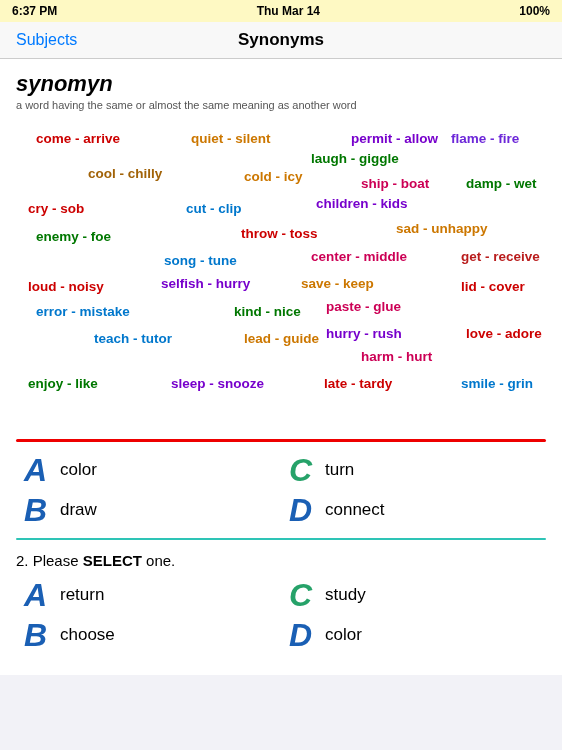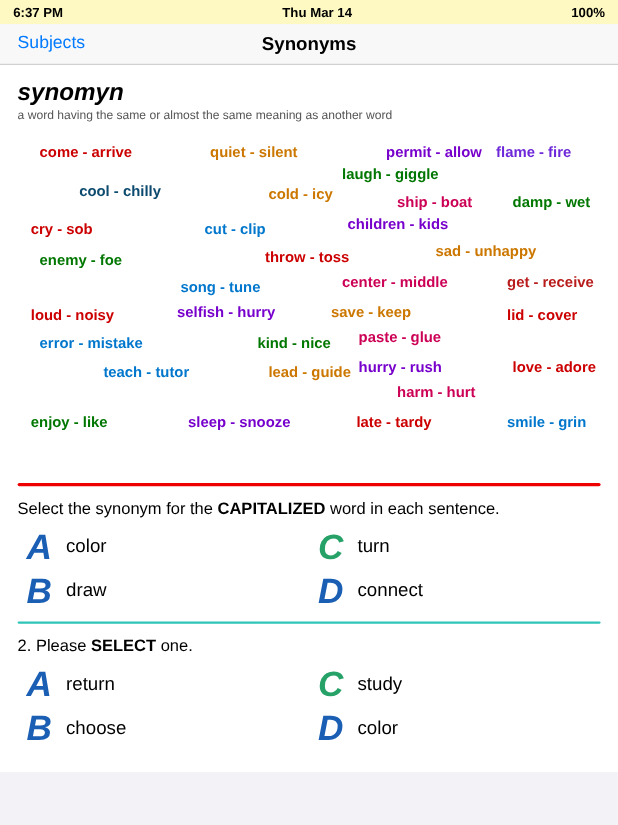--- a/index.html
+++ b/index.html
@@ -142,21 +142,21 @@
 <div class="content">
   <div class="word-title">synomyn</div>
   <div class="word-def">a word having the same or almost the same meaning as another word</div>
 
   <div class="synonym-cloud" id="synonym-cloud">
       <span class="syn-word" style="color: rgb(204, 0, 0); left: 20px; top: 10px;">come - arrive</span>
       <span class="syn-word" style="color: rgb(204, 119, 0); left: 175px; top: 10px;">quiet - silent</span>
       <span class="syn-word" style="color: rgb(119, 0, 204); left: 335px; top: 10px;">permit - allow</span>
       <span class="syn-word" style="color: rgb(0, 119, 0); left: 295px; top: 30px;">laugh - giggle</span>
       <span class="syn-word" style="color: #6d28d9; left: 435px; top: 10px;">flame - fire</span>
-      <span class="syn-word" style="color: #0c4a6e; left: 56px; top: 45px; text-align: right;">cool - chilly</span>
+      <span class="syn-word" style="color: #a16207; left: 72px; top: 45px; text-align: right;">cool - chilly</span>
       <span class="syn-word" style="color: rgb(204, 119, 0); left: 228px; top: 48px;">cold - icy</span>
       <span class="syn-word" style="color: rgb(204, 0, 85); left: 345px; top: 55px;">ship - boat</span>
       <span class="syn-word" style="color: rgb(0, 119, 0); left: 450px; top: 55px;">damp - wet</span>
       <span class="syn-word" style="color: rgb(204, 0, 0); left: 12px; top: 80px;">cry - sob</span>
       <span class="syn-word" style="color: rgb(0, 119, 204); left: 170px; top: 80px;">cut - clip</span>
       <span class="syn-word" style="color: rgb(119, 0, 204); left: 300px; top: 75px;">children - kids</span>
       <span class="syn-word" style="color: rgb(0, 119, 0); left: 20px; top: 108px;">enemy - foe</span>
       <span class="syn-word" style="color: rgb(204, 0, 0); left: 225px; top: 105px; text-align: right;">throw - toss</span>
       <span class="syn-word" style="color: rgb(204, 119, 0); left: 380px; top: 100px;">sad - unhappy</span>
       <span class="syn-word" style="color: rgb(0, 119, 204); left: 148px; top: 132px;">song - tune</span>
@@ -175,23 +175,20 @@
       <span class="syn-word" style="color: rgb(204, 119, 0); left: 228px; top: 210px;">lead - guide</span>
       <span class="syn-word" style="color: rgb(204, 0, 85); left: 345px; top: 228px;">harm - hurt</span>
       <span class="syn-word" style="color: rgb(0, 119, 0); left: 12px; top: 255px;">enjoy - like</span>
       <span class="syn-word" style="color: rgb(119, 0, 204); left: 155px; top: 255px;">sleep - snooze</span>
       <span class="syn-word" style="color: rgb(204, 0, 0); left: 308px; top: 255px;">late - tardy</span>
       <span class="syn-word" style="color: rgb(0, 119, 204); left: 445px; top: 255px;">smile - grin</span>
     </div>
 
   <div class="divider-red"></div>
 
-  <div class="instruction">
-    Select the synonym for the <span style="font-weight:700;">CAPITALIZED</span> word in each sentence.
-  </div>
 
   <div class="question-block">
     <div class="options-grid">
       <div class="option-item">
         <span class="option-letter">A</span>
         <span class="option-text">color</span>
       </div>
       <div class="option-item">
         <span class="option-letter c-letter">C</span>
         <span class="option-text">turn</span>

